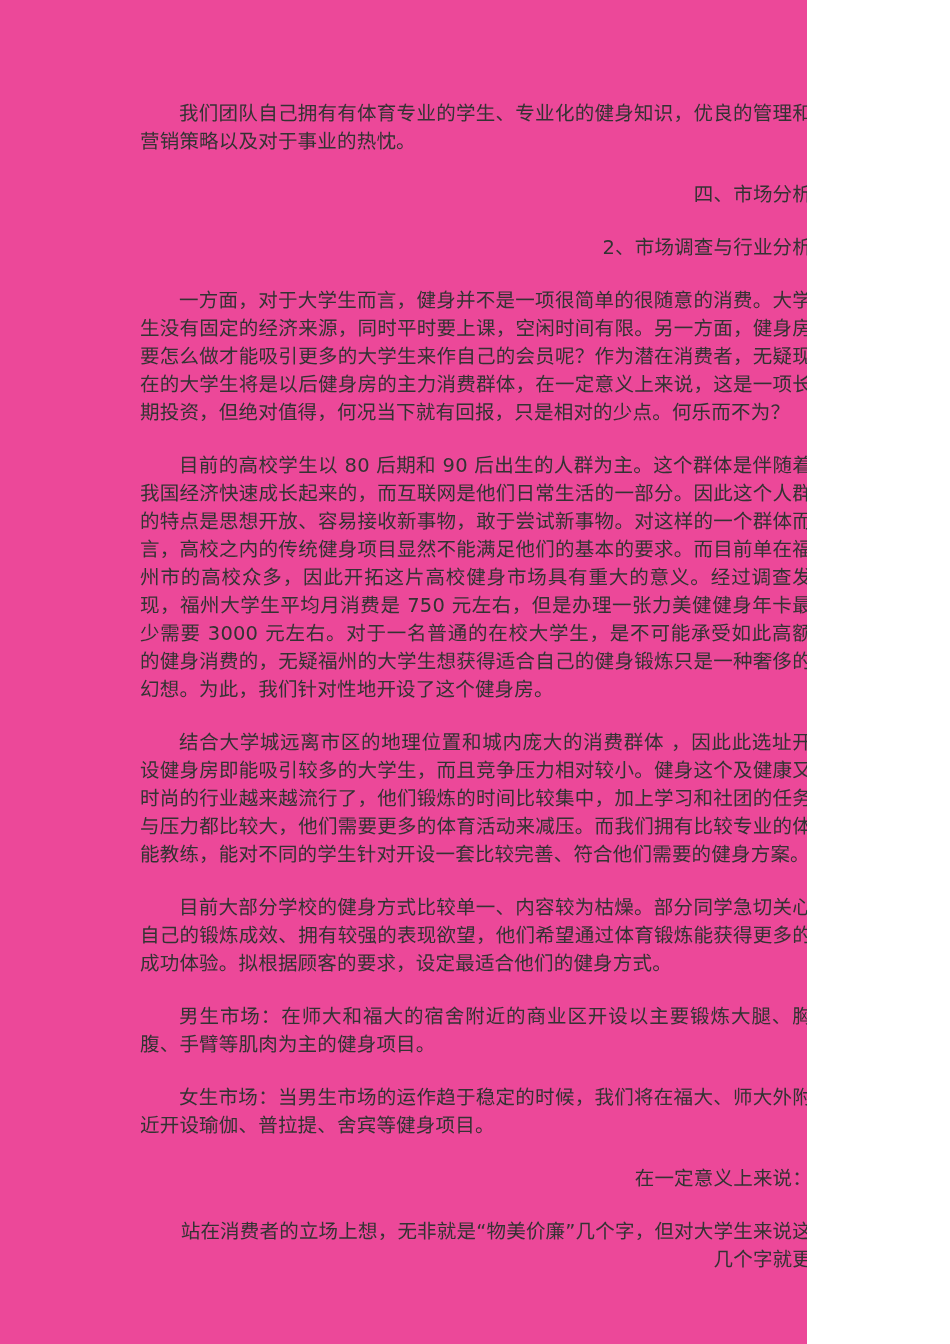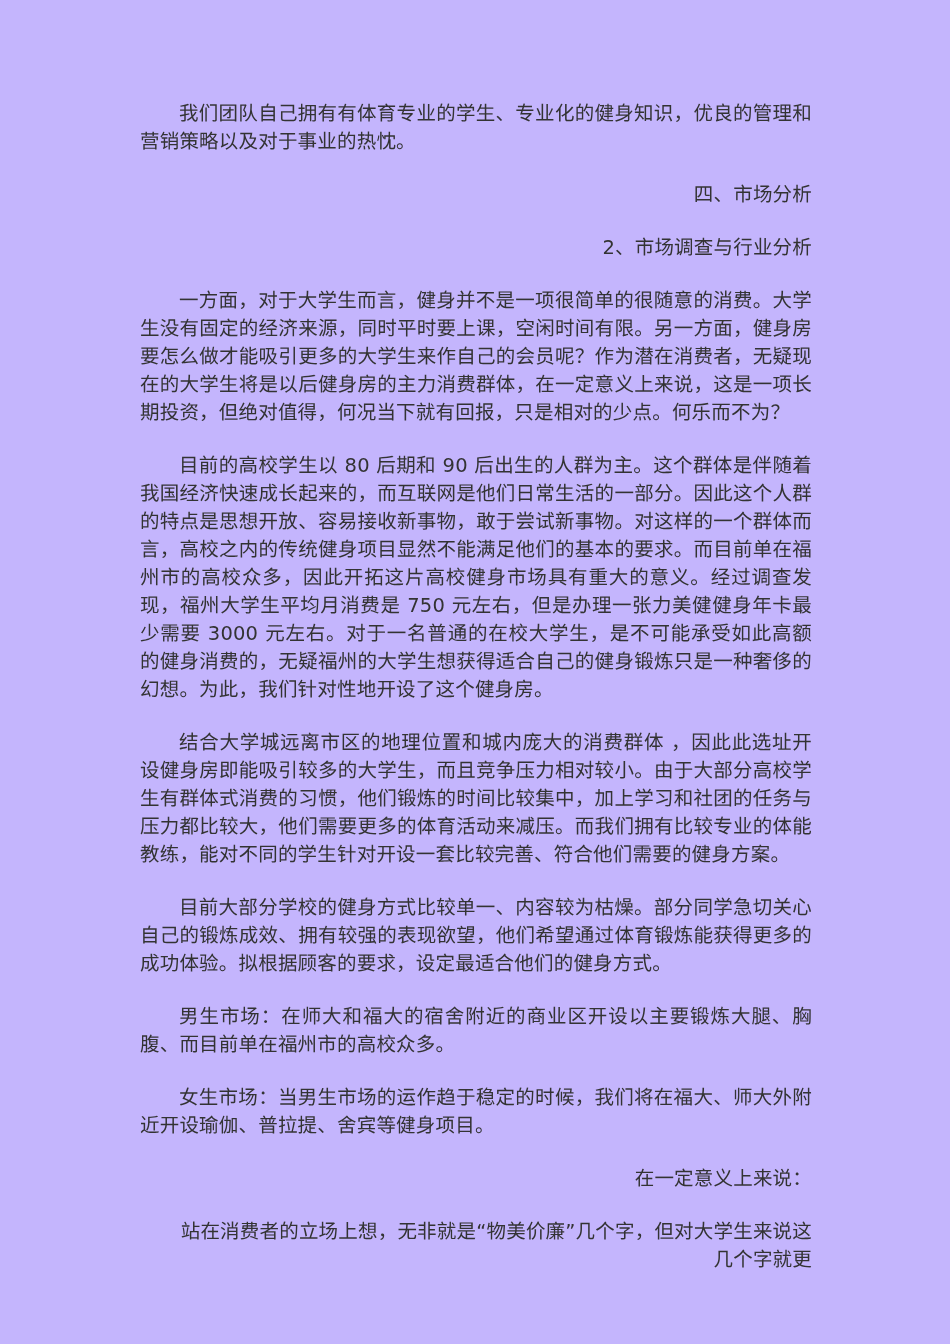--- a/index.html
+++ b/index.html
@@ -6,23 +6,23 @@
   html, body {
     margin: 0;
     padding: 0;
     background: #ffffff;
   }
   body {
     font-family: "DejaVu Sans", "Liberation Sans", sans-serif;
   }
   .page {
     position: relative;
-    width: 950px;
+    width: 807px;
     height: 1344px;
-    background: #c4b5fd;
+    background: #ec4899;
     overflow: hidden;
     box-sizing: border-box;
   }
   .text-column {
     position: absolute;
     left: 140px;
     top: 100px;
     width: 672px;
   }
   .para {
@@ -57,25 +57,25 @@
 
     <p class="para heading short">四、市场分析</p>
 
     <p class="para heading short">2、市场调查与行业分析</p>
 
 
     <p class="para">一方面，对于大学生而言，健身并不是一项很简单的很随意的消费。大学生没有固定的经济来源，同时平时要上课，空闲时间有限。另一方面，健身房要怎么做才能吸引更多的大学生来作自己的会员呢？作为潜在消费者，无疑现在的大学生将是以后健身房的主力消费群体，在一定意义上来说，这是一项长期投资，但绝对值得，何况当下就有回报，只是相对的少点。何乐而不为？</p>
 
     <p class="para">目前的高校学生以 80 后期和 90 后出生的人群为主。这个群体是伴随着我国经济快速成长起来的，而互联网是他们日常生活的一部分。因此这个人群的特点是思想开放、容易接收新事物，敢于尝试新事物。对这样的一个群体而言，高校之内的传统健身项目显然不能满足他们的基本的要求。而目前单在福州市的高校众多，因此开拓这片高校健身市场具有重大的意义。经过调查发现，福州大学生平均月消费是 750 元左右，但是办理一张力美健健身年卡最少需要 3000 元左右。对于一名普通的在校大学生，是不可能承受如此高额的健身消费的，无疑福州的大学生想获得适合自己的健身锻炼只是一种奢侈的幻想。为此，我们针对性地开设了这个健身房。</p>
 
-    <p class="para">结合大学城远离市区的地理位置和城内庞大的消费群体 ，因此此选址开设健身房即能吸引较多的大学生，而且竞争压力相对较小。由于大部分高校学生有群体式消费的习惯，他们锻炼的时间比较集中，加上学习和社团的任务与压力都比较大，他们需要更多的体育活动来减压。而我们拥有比较专业的体能教练，能对不同的学生针对开设一套比较完善、符合他们需要的健身方案。</p>
+    <p class="para">结合大学城远离市区的地理位置和城内庞大的消费群体 ，因此此选址开设健身房即能吸引较多的大学生，而且竞争压力相对较小。健身这个及健康又时尚的行业越来越流行了，他们锻炼的时间比较集中，加上学习和社团的任务与压力都比较大，他们需要更多的体育活动来减压。而我们拥有比较专业的体能教练，能对不同的学生针对开设一套比较完善、符合他们需要的健身方案。</p>
 
     <p class="para">目前大部分学校的健身方式比较单一、内容较为枯燥。部分同学急切关心自己的锻炼成效、拥有较强的表现欲望，他们希望通过体育锻炼能获得更多的成功体验。拟根据顾客的要求，设定最适合他们的健身方式。</p>
 
-    <p class="para">男生市场：在师大和福大的宿舍附近的商业区开设以主要锻炼大腿、胸腹、而目前单在福州市的高校众多。</p>
+    <p class="para">男生市场：在师大和福大的宿舍附近的商业区开设以主要锻炼大腿、胸腹、手臂等肌肉为主的健身项目。</p>
 
     <p class="para">女生市场：当男生市场的运作趋于稳定的时候，我们将在福大、师大外附近开设瑜伽、普拉提、舍宾等健身项目。</p>
 
     <p class="para heading short">在一定意义上来说：</p>
 
     <p class="para short">站在消费者的立场上想，无非就是“物美价廉”几个字，但对大学生来说这几个字就更</p>
 
   </div>
 </div>
 

